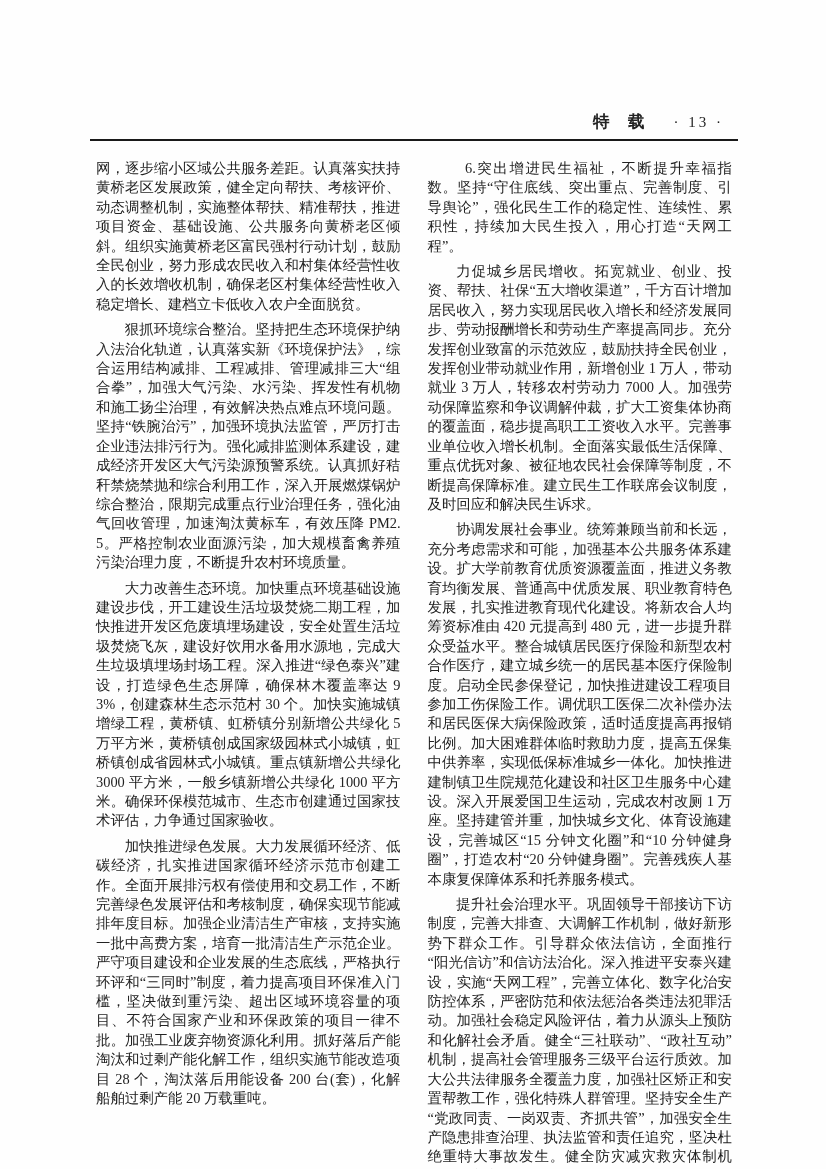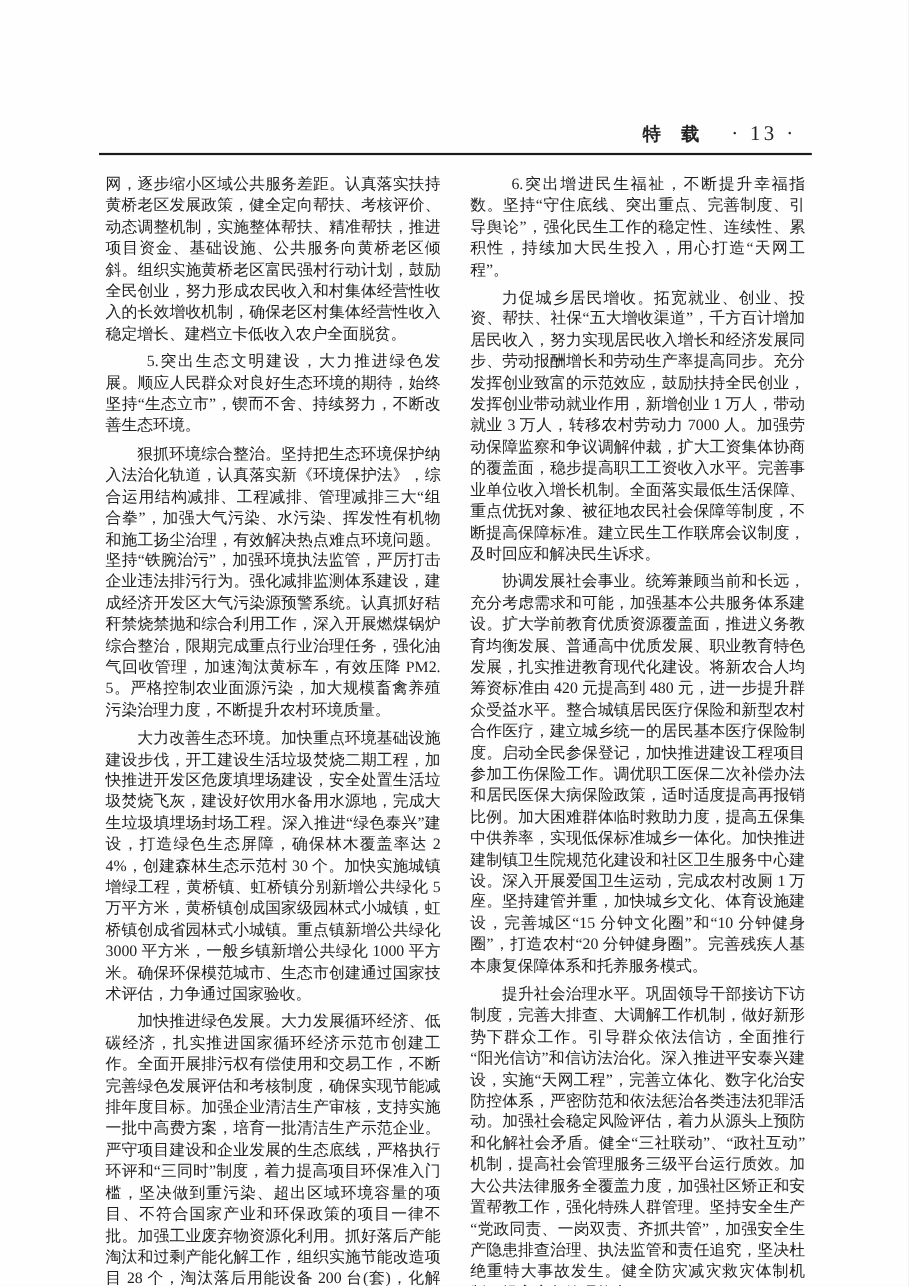--- a/index.html
+++ b/index.html
@@ -30,21 +30,21 @@
     gap: 28px;
     height: 24px;
     padding-right: 14px;
   }
   .section-title {
     font-weight: 700;
     font-size: 16.5px;
     letter-spacing: 1px;
   }
   .page-marker {
-    font-size: 19px;
+    font-size: 15px;
     letter-spacing: 3px;
   }
   .header-rule {
     border-top: 2.5px solid #1a1a1a;
     margin-top: 5px;
     height: 0;
   }
   .cols {
     display: flex;
     gap: 15px;
@@ -81,23 +81,22 @@
     <div class="page-header">
       <span class="section-title">特　载</span>
       <span class="page-marker">· 13 ·</span>
     </div>
     <div class="header-rule"></div>
 
     <div class="cols">
 
       <div class="col">
         <p class="para no-indent"><span>网，逐步缩小区域公共服务差距。认真落实扶持黄桥老区发展政策，健全定向帮扶、考核评价、动态调整机制，实施整体帮扶、精准帮扶，推进项目资金、基础设施、公共服务向黄桥老区倾斜。组织实施黄桥老区富民强村行动计划，鼓励全民创业，努力形成农民收入和村集体经营性收入的长效增收机制，确保老区村集体经营性收入稳定增长、建档立卡低收入农户全面脱贫。</span></p>
-        <p class="para num"><span class="kai">5.突出生态文明建设，大力推进绿色发展。</span><span>顺应人民群众对良好生态环境的期待，始终坚持“生态立市”，锲而不舍、持续努力，不断改善生态环境。</span></p>
         <p class="para"><span>狠抓环境综合整治。坚持把生态环境保护纳入法治化轨道，认真落实新《环境保护法》，综合运用结构减排、工程减排、管理减排三大“组合拳”，加强大气污染、水污染、挥发性有机物和施工扬尘治理，有效解决热点难点环境问题。坚持“铁腕治污”，加强环境执法监管，严厉打击企业违法排污行为。强化减排监测体系建设，建成经济开发区大气污染源预警系统。认真抓好秸秆禁烧禁抛和综合利用工作，深入开展燃煤锅炉综合整治，限期完成重点行业治理任务，强化油气回收管理，加速淘汰黄标车，有效压降 PM2.5。严格控制农业面源污染，加大规模畜禽养殖污染治理力度，不断提升农村环境质量。</span></p>
-        <p class="para"><span>大力改善生态环境。加快重点环境基础设施建设步伐，开工建设生活垃圾焚烧二期工程，加快推进开发区危废填埋场建设，安全处置生活垃圾焚烧飞灰，建设好饮用水备用水源地，完成大生垃圾填埋场封场工程。深入推进“绿色泰兴”建设，打造绿色生态屏障，确保林木覆盖率达 24%，创建森林生态示范村 30 个。加快实施城镇增绿工程，黄桥镇、虹桥镇分别新增公共绿化 5 万平方米，黄桥镇创成国家级园林式小城镇，虹桥镇创成省园林式小城镇。重点镇新增公共绿化 3000 平方米，一般乡镇新增公共绿化 1000 平方米。确保环保模范城市、生态市创建通过国家技术评估，力争通过国家验收。</span></p>
+        <p class="para"><span>大力改善生态环境。加快重点环境基础设施建设步伐，开工建设生活垃圾焚烧二期工程，加快推进开发区危废填埋场建设，安全处置生活垃圾焚烧飞灰，建设好饮用水备用水源地，完成大生垃圾填埋场封场工程。深入推进“绿色泰兴”建设，打造绿色生态屏障，确保林木覆盖率达 93%，创建森林生态示范村 30 个。加快实施城镇增绿工程，黄桥镇、虹桥镇分别新增公共绿化 5 万平方米，黄桥镇创成国家级园林式小城镇，虹桥镇创成省园林式小城镇。重点镇新增公共绿化 3000 平方米，一般乡镇新增公共绿化 1000 平方米。确保环保模范城市、生态市创建通过国家技术评估，力争通过国家验收。</span></p>
         <p class="para"><span>加快推进绿色发展。大力发展循环经济、低碳经济，扎实推进国家循环经济示范市创建工作。全面开展排污权有偿使用和交易工作，不断完善绿色发展评估和考核制度，确保实现节能减排年度目标。加强企业清洁生产审核，支持实施一批中高费方案，培育一批清洁生产示范企业。严守项目建设和企业发展的生态底线，严格执行环评和“三同时”制度，着力提高项目环保准入门槛，坚决做到重污染、超出区域环境容量的项目、不符合国家产业和环保政策的项目一律不批。加强工业废弃物资源化利用。抓好落后产能淘汰和过剩产能化解工作，组织实施节能改造项目 28 个，淘汰落后用能设备 200 台(套)，化解船舶过剩产能 20 万载重吨。</span></p>
       </div>
 
       <div class="col">
         <p class="para num"><span class="kai">6.突出增进民生福祉，不断提升幸福指数。</span><span>坚持“守住底线、突出重点、完善制度、引导舆论”，强化民生工作的稳定性、连续性、累积性，持续加大民生投入，用心打造“天网工程”。</span></p>
         <p class="para"><span>力促城乡居民增收。拓宽就业、创业、投资、帮扶、社保“五大增收渠道”，千方百计增加居民收入，努力实现居民收入增长和经济发展同步、劳动报酬增长和劳动生产率提高同步。充分发挥创业致富的示范效应，鼓励扶持全民创业，发挥创业带动就业作用，新增创业 1 万人，带动就业 3 万人，转移农村劳动力 7000 人。加强劳动保障监察和争议调解仲裁，扩大工资集体协商的覆盖面，稳步提高职工工资收入水平。完善事业单位收入增长机制。全面落实最低生活保障、重点优抚对象、被征地农民社会保障等制度，不断提高保障标准。建立民生工作联席会议制度，及时回应和解决民生诉求。</span></p>
         <p class="para"><span>协调发展社会事业。统筹兼顾当前和长远，充分考虑需求和可能，加强基本公共服务体系建设。扩大学前教育优质资源覆盖面，推进义务教育均衡发展、普通高中优质发展、职业教育特色发展，扎实推进教育现代化建设。将新农合人均筹资标准由 420 元提高到 480 元，进一步提升群众受益水平。整合城镇居民医疗保险和新型农村合作医疗，建立城乡统一的居民基本医疗保险制度。启动全民参保登记，加快推进建设工程项目参加工伤保险工作。调优职工医保二次补偿办法和居民医保大病保险政策，适时适度提高再报销比例。加大困难群体临时救助力度，提高五保集中供养率，实现低保标准城乡一体化。加快推进建制镇卫生院规范化建设和社区卫生服务中心建设。深入开展爱国卫生运动，完成农村改厕 1 万座。坚持建管并重，加快城乡文化、体育设施建设，完善城区“15 分钟文化圈”和“10 分钟健身圈”，打造农村“20 分钟健身圈”。完善残疾人基本康复保障体系和托养服务模式。</span></p>
         <p class="para"><span>提升社会治理水平。巩固领导干部接访下访制度，完善大排查、大调解工作机制，做好新形势下群众工作。引导群众依法信访，全面推行“阳光信访”和信访法治化。深入推进平安泰兴建设，实施“天网工程”，完善立体化、数字化治安防控体系，严密防范和依法惩治各类违法犯罪活动。加强社会稳定风险评估，着力从源头上预防和化解社会矛盾。健全“三社联动”、“政社互动”机制，提高社会管理服务三级平台运行质效。加大公共法律服务全覆盖力度，加强社区矫正和安置帮教工作，强化特殊人群管理。坚持安全生产“党政同责、一岗双责、齐抓共管”，加强安全生产隐患排查治理、执法监管和责任追究，坚决杜绝重特大事故发生。健全防灾减灾救灾体制机制，提高应急管理能力。</span></p>
         <p class="para"><span>办好民生十件实事。(1)建成乡镇环卫工作站 10</span></p>
       </div>

